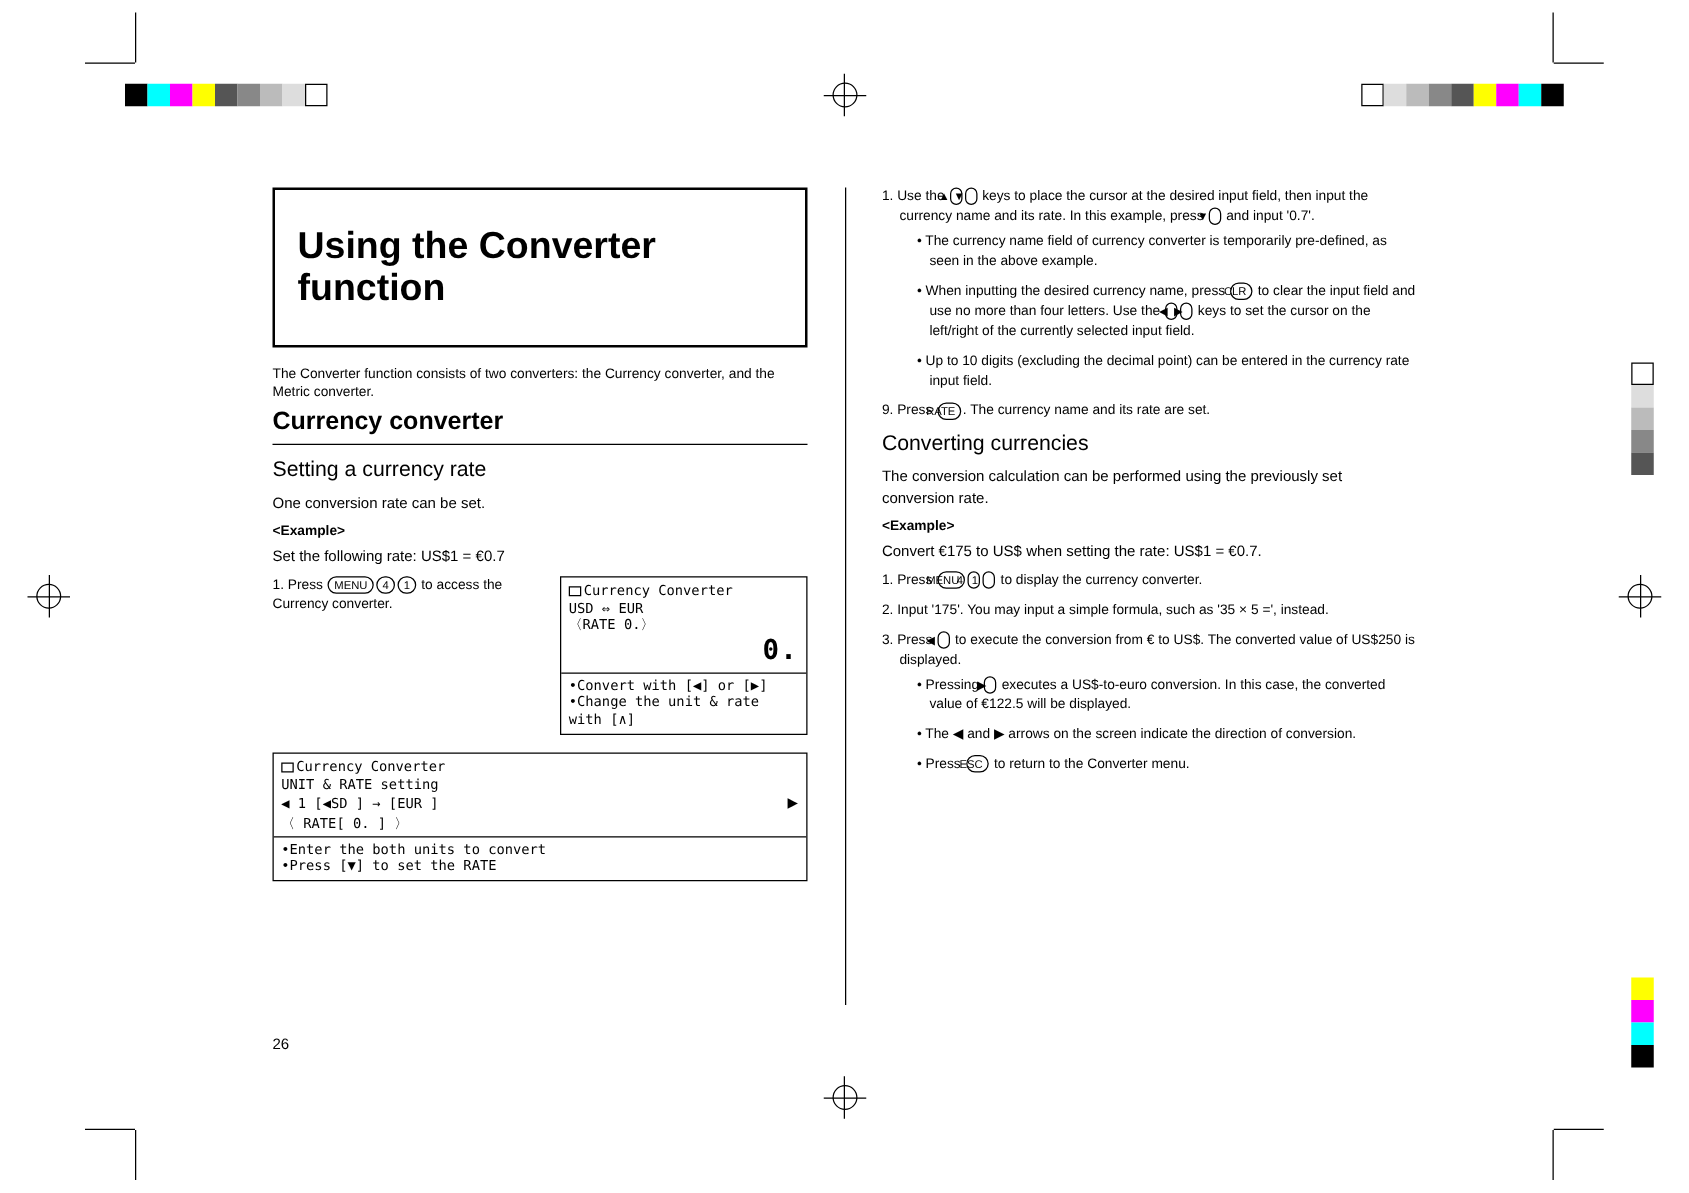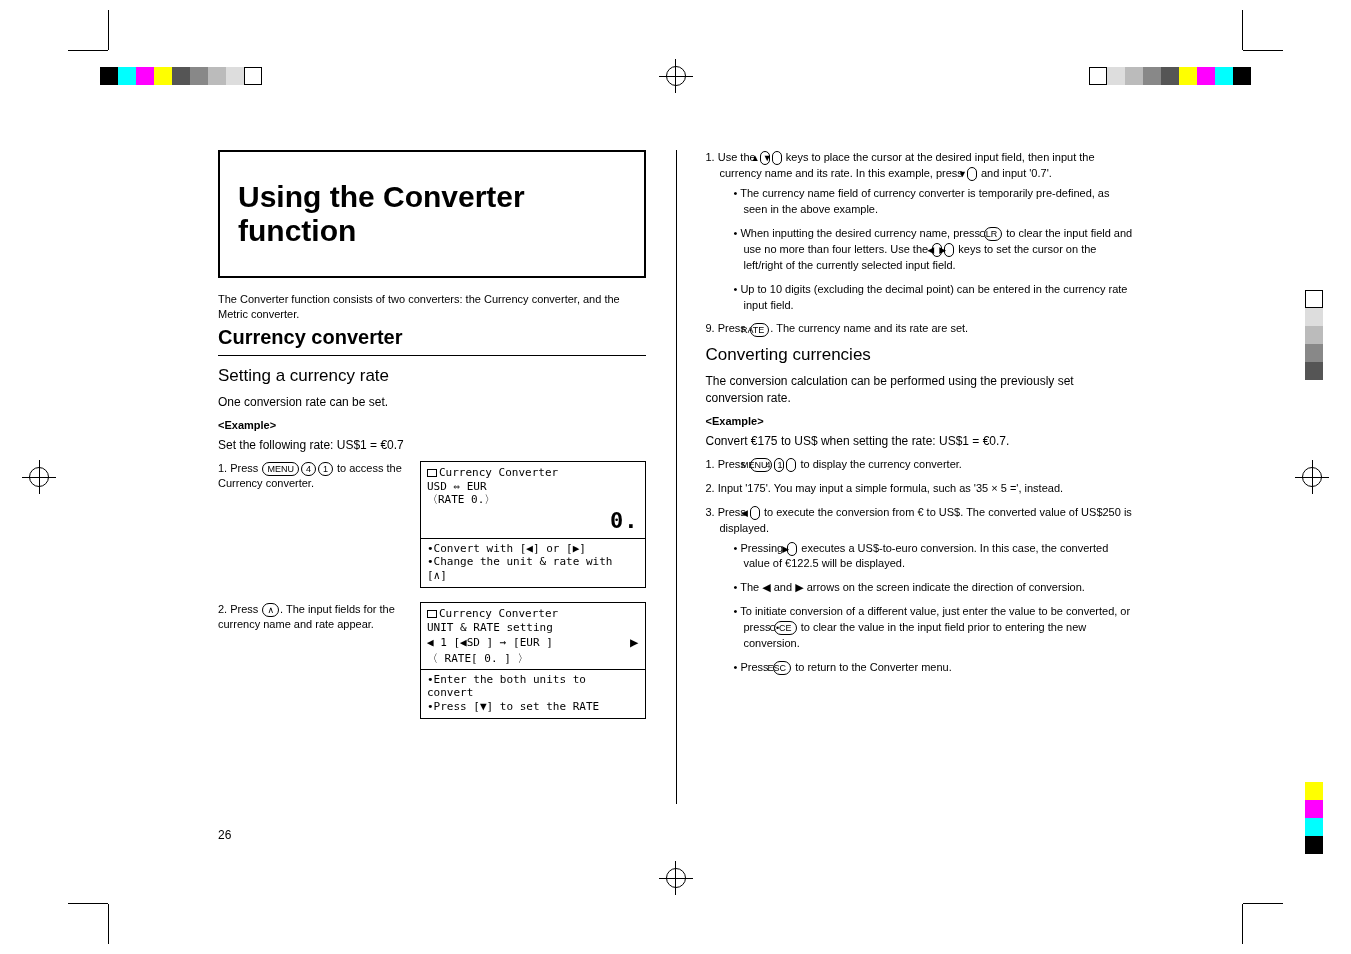--- a/index.html
+++ b/index.html
@@ -73,21 +73,21 @@
   h2.sec{
     font-family: "Arial Black", Arial, sans-serif;
     font-weight:900; font-size:20px; margin-bottom:6px; letter-spacing:0;
   }
   .rule{border:none;border-top:1px solid #000;margin-bottom:10px}
   h3.sub{ font-size:17px; font-weight:normal; margin-bottom:8px; }
 
   p{ font-size:12px; line-height:1.35; margin-bottom:8px; }
   .example{ font-weight:bold; font-size:11px; margin-bottom:4px; }
 
-  .step-row{ display:flex; align-items:flex-start; gap:2px; margin-bottom:14px; }
+  .step-row{ display:flex; align-items:flex-start; gap:30px; margin-bottom:14px; }
   .step-row .txt{flex:0 0 200px; font-size:11px; line-height:1.35;}
   .screen{
     flex:1; border:1px solid #000; padding:4px 6px; font-family:monospace; font-size:11px; line-height:1.25;
     background:#fff;
   }
   .screen .divider{border-top:1px solid #000;margin:3px -6px}
   .screen .big{font-size:22px;font-weight:bold;text-align:right;letter-spacing:1px}
   .screen .mono{font-family:monospace}
   .screen .row-arrows{display:flex;align-items:center;gap:4px}
   .screen .tri{font-size:14px}
@@ -192,23 +192,20 @@
         <div class="mono">USD  ⇔  EUR</div>
         <div class="mono">〈RATE 0.〉</div>
         <div class="big">0.</div>
         <div class="divider"></div>
         <div class="mono">•Convert with [◀] or [▶]</div>
         <div class="mono">•Change the unit &amp; rate with [∧]</div>
       </div>
     </div>
 
     <div class="step-row">
-      <div class="txt">
-        <span>2. Press </span><span class="key">∧</span><span>. The input fields for the currency name and rate appear.</span>
-      </div>
       <div class="screen">
         <div><span class="icon-tab"></span><span class="mono">Currency Converter</span></div>
         <div class="mono"> UNIT &amp; RATE setting</div>
         <div class="row-arrows">
           <span class="mono" style="flex:1">◀ 1 [◀SD ] → [EUR ]</span>
           <span class="tri">▶</span>
         </div>
         <div class="mono">〈 RATE[          0. ]     〉</div>
         <div class="divider"></div>
         <div class="mono">•Enter the both units to convert</div>
@@ -242,19 +239,18 @@
     <ol class="steps">
       <li>
         <span>1. Press </span><span class="key">MENU</span><span class="key">4</span><span class="key">1</span><span> to display the currency converter.</span>
       </li>
       <li>2. Input '175'. You may input a simple formula, such as '35 × 5 =', instead.</li>
       <li>
         <span>3. Press </span><span class="key">◀</span><span> to execute the conversion from € to US$. The converted value of US$250 is displayed.</span>
         <ul class="bullets">
           <li><span>Pressing </span><span class="key">▶</span><span> executes a US$-to-euro conversion. In this case, the converted value of €122.5 will be displayed.</span></li>
           <li>The ◀ and ▶ arrows on the screen indicate the direction of conversion.</li>
-          <li><span>To initiate conversion of a different value, just enter the value to be converted, or press </span><span class="key">C•CE</span><span> to clear the value in the input field prior to entering the new conversion.</span></li>
           <li><span>Press </span><span class="key">ESC</span><span> to return to the Converter menu.</span></li>
         </ul>
       </li>
     </ol>
   </div>
 </div>
 
 </body></html>

